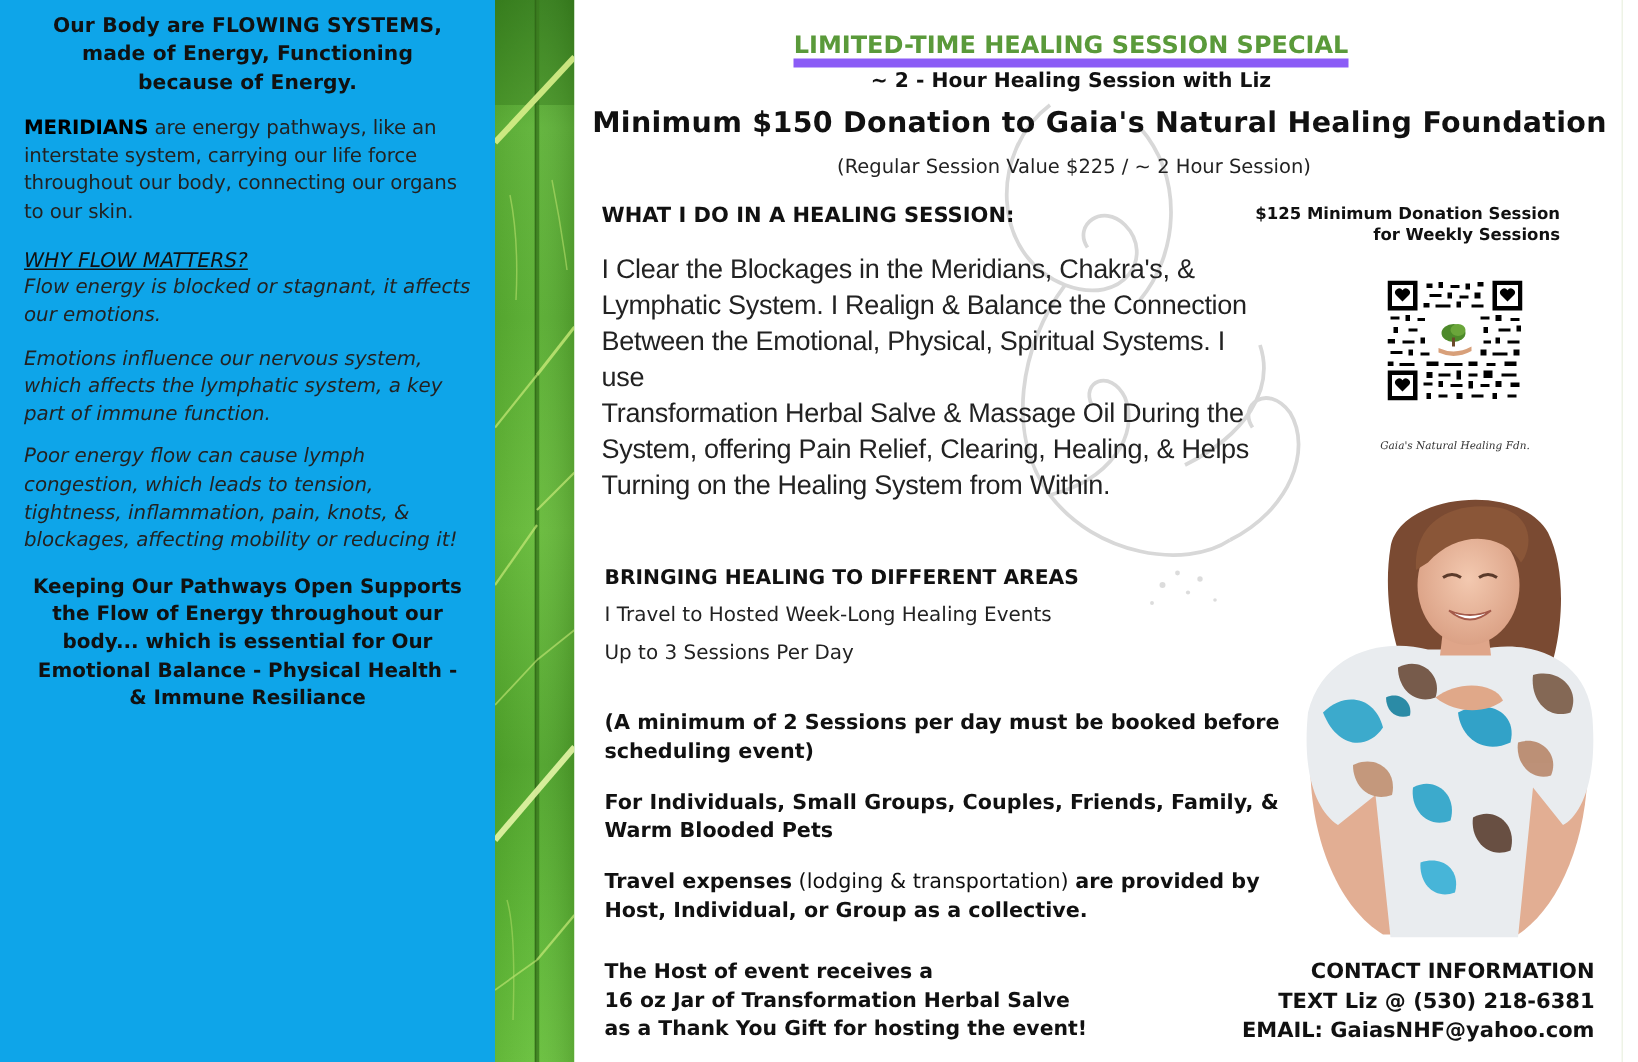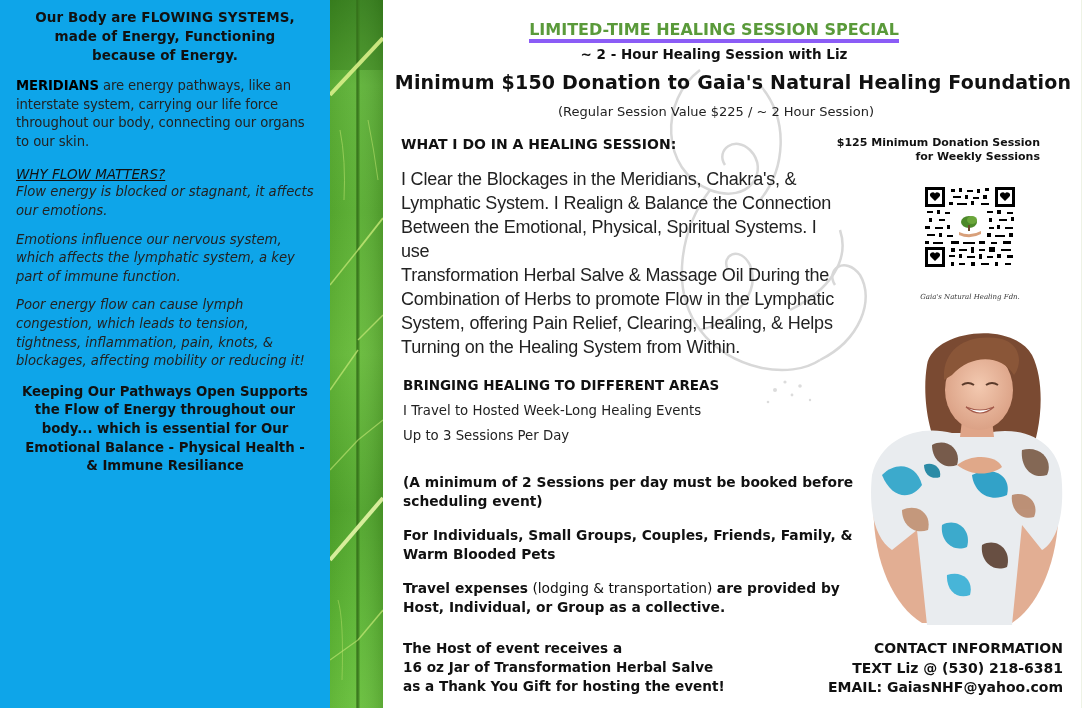--- a/index.html
+++ b/index.html
@@ -19,21 +19,21 @@
   .leaf-strip { position: absolute; left: 330px; top: 0; width: 53px; height: 708px; overflow: hidden;
     background: linear-gradient(180deg, #3e8a22 0%, #5fb338 12%, #58ad30 30%, #67bb3a 50%, #4fa42a 72%, #5db634 88%, #68c03c 100%); }
   .leaf-strip svg { position: absolute; left: 0; top: 0; }
 
   
   .right-panel { position: absolute; left: 383px; top: 0; width: 709px; height: 708px; background: #fff; }
   .right-edge { position: absolute; left: 1081px; top: 0; width: 1px; height: 708px; background: #eef3e6; }
   .swirl { position: absolute; left: 640px; top: 60px; }
 
   .hdr-special { position: absolute; left: 383px; width: 662px; top: 20px; text-align: center; color: #5a9a3a; font-weight: bold; font-size: 16px; letter-spacing: 0; }
-  .hdr-special span { border-bottom: 4px solid #8b5cf6; padding-bottom: 0; }
+  .hdr-special span { border-bottom: 6px solid #8b5cf6; padding-bottom: 0; }
   .hdr-sub { position: absolute; left: 383px; width: 662px; top: 46px; text-align: center; font-weight: bold; font-size: 13.5px; color: #111; }
   .hdr-min { position: absolute; left: 393px; width: 680px; top: 71px; text-align: center; font-weight: bold; font-size: 19px; color: #111; letter-spacing: 0.2px; }
   .hdr-regular { position: absolute; left: 383px; width: 666px; top: 104px; text-align: center; font-size: 13px; color: #222; }
 
   .what-title { position: absolute; left: 401px; top: 136px; font-weight: bold; font-size: 14px; color: #111; }
   .what-body { position: absolute; left: 401px; top: 155px; width: 440px; font-family: Liberation Sans, sans-serif; font-size: 18px; line-height: 24px; color: #222; letter-spacing: -0.2px; margin-top: 12px; }
 
   .weekly { position: absolute; left: 790px; top: 136px; width: 250px; text-align: right; font-weight: bold; font-size: 11px; line-height: 14px; color: #111; }
   .qr { position: absolute; left: 925px; top: 187px; width: 90px; height: 80px; }
   .qr-caption { position: absolute; left: 915px; top: 293px; width: 110px; text-align: center; font-family: "DejaVu Serif", serif; font-style: italic; font-size: 7px; color: #333; }
@@ -127,21 +127,20 @@
 <div class="hdr-sub">~ 2 - Hour Healing Session with Liz</div>
 <div class="hdr-min">Minimum $150 Donation to Gaia's Natural Healing Foundation</div>
 <div class="hdr-regular">(Regular Session Value $225 / ~ 2 Hour Session)</div>
 
 <div class="what-title">WHAT I DO IN A HEALING SESSION:</div>
 <div class="what-body">
   <div>I Clear the Blockages in the Meridians, Chakra's, &amp;</div>
   <div>Lymphatic System. I Realign &amp; Balance the Connection</div>
   <div>Between the Emotional, Physical, Spiritual Systems. I use</div>
   <div>Transformation Herbal Salve &amp; Massage Oil During the</div>
-  <div>Combination of Herbs to promote Flow in the Lymphatic</div>
   <div>System, offering Pain Relief, Clearing, Healing, &amp; Helps</div>
   <div>Turning on the Healing System from Within.</div>
 </div>
 
 <div class="weekly">
   <div>$125 Minimum Donation Session</div>
   <div>for Weekly Sessions</div>
 </div>
 
 <svg class="qr" viewBox="0 0 90 80">

